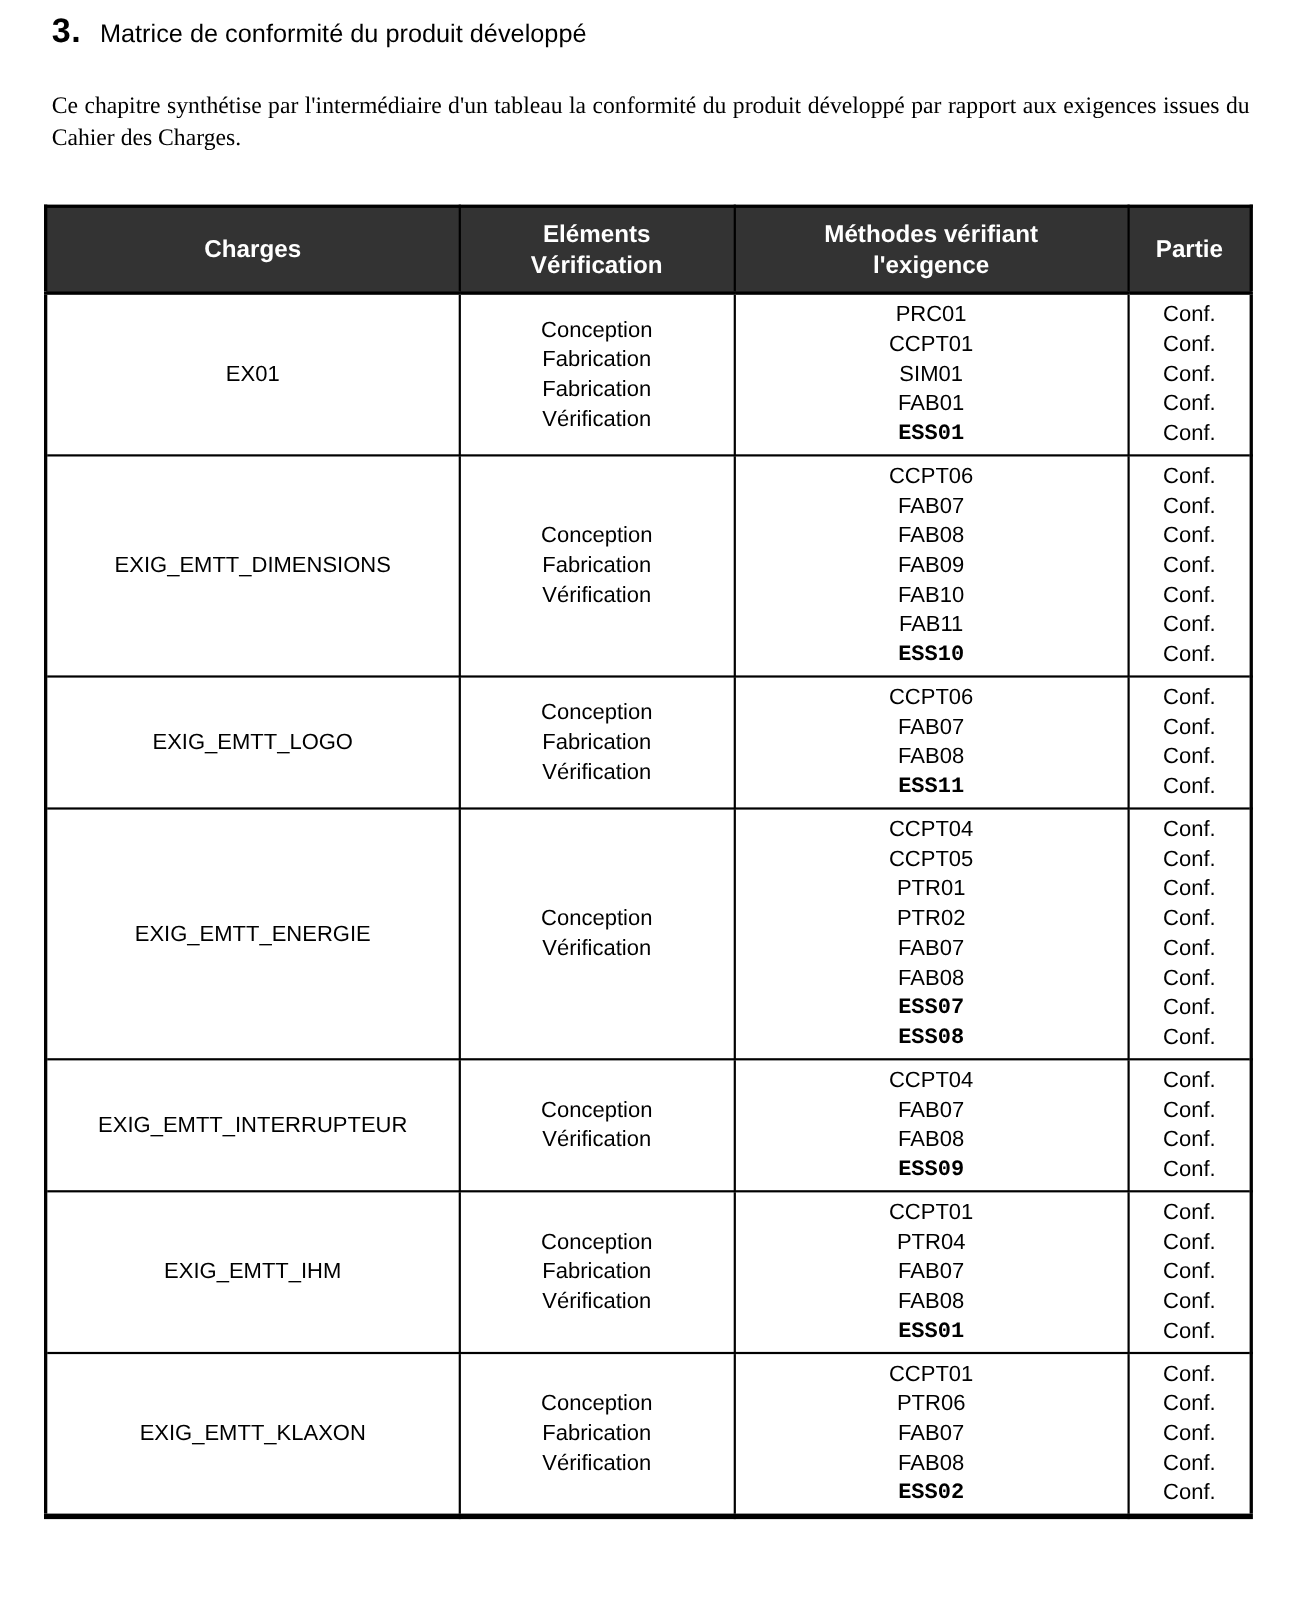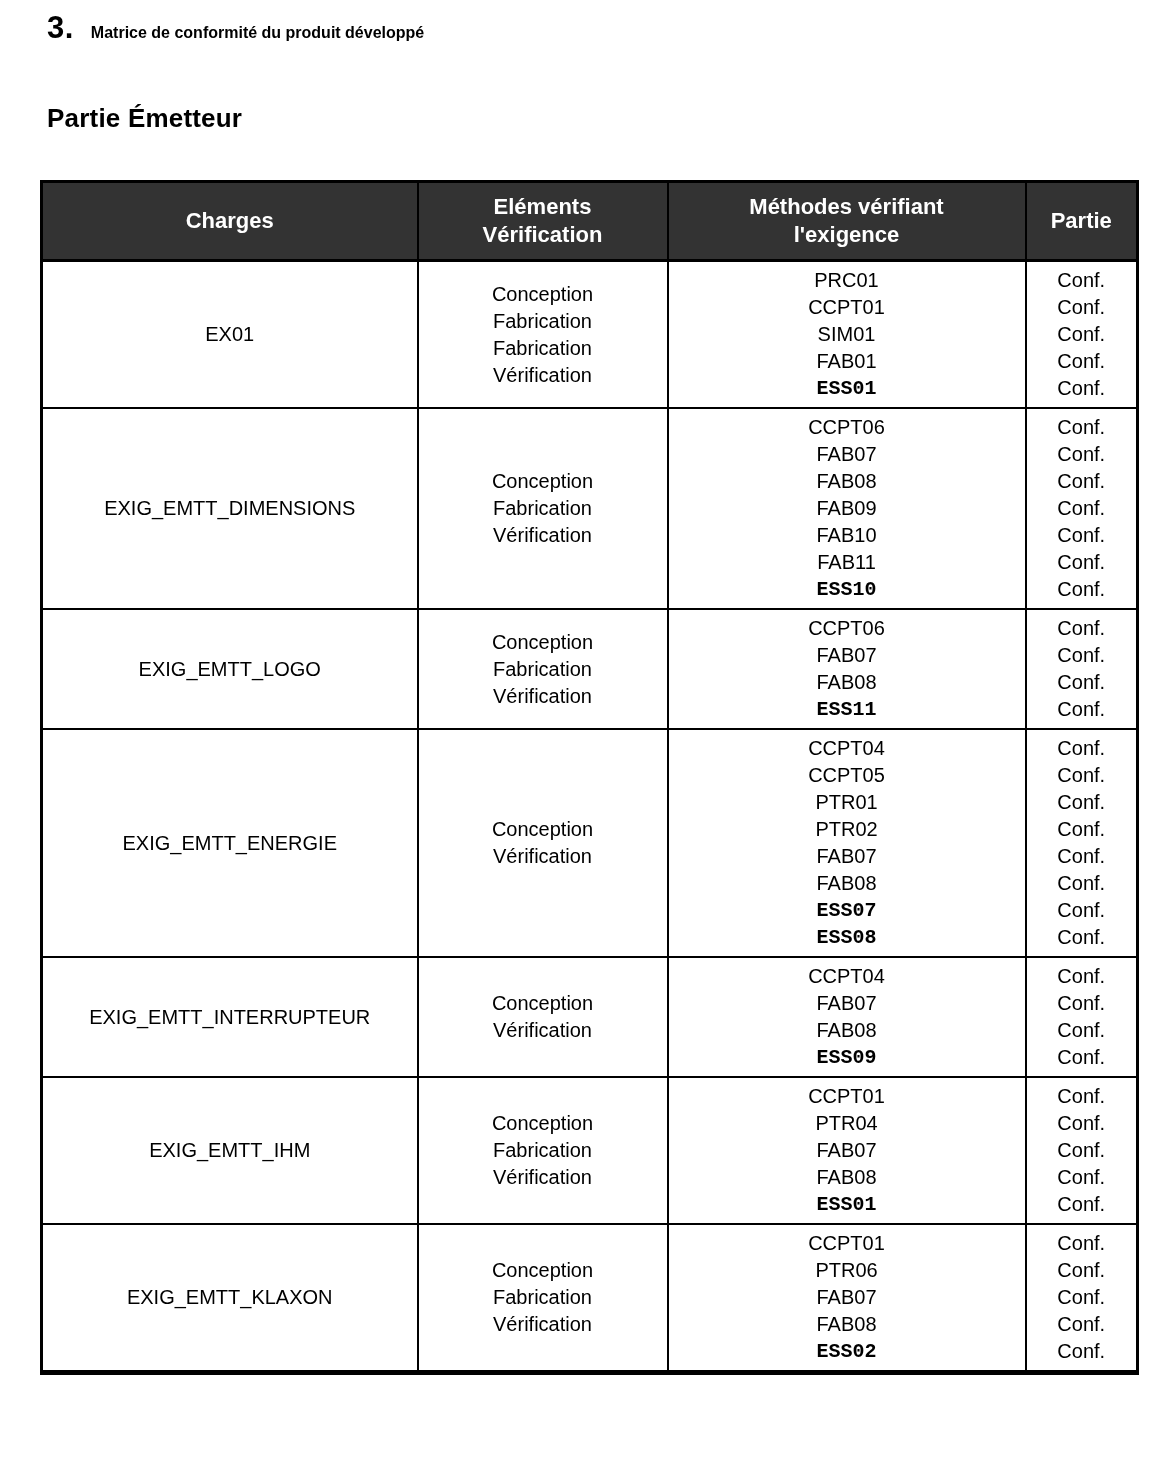--- a/index.html
+++ b/index.html
@@ -23,22 +23,22 @@
     align-items:baseline;
     gap:17px;
     margin:4px 0 0 7px;
   }
   .section-heading .num{
     font-size:31px;
     font-weight:bold;
     letter-spacing:0.5px;
   }
   .section-heading .title{
-    font-size:16px;
-    font-weight:bold;
+    font-size:23px;
+    font-weight:normal;
   }
   .intro{
     font-family:"Liberation Serif",serif;
     font-size:21.5px;
     line-height:29px;
     text-align:justify;
     margin:36px 0 0 7px;
     width:1089px;
   }
   .subsection{
@@ -86,22 +86,22 @@
 </head>
 <body>
 
 <div class="page">
 
   <div class="section-heading">
     <span class="num">3.</span>
     <span class="title">Matrice de conformité du produit développé</span>
   </div>
 
-
-  <h2 class="subsection">Partie Émetteur</h2>
+  <p class="intro">Ce chapitre synthétise par l'intermédiaire d'un tableau la conformité du produit développé par rapport aux exigences issues du Cahier des Charges.</p>
+
 
   <table class="matrix">
     <colgroup>
       <col class="c1">
         <col class="c2">
         <col class="c3">
         <col class="c4">
     </colgroup>
     <thead id="matrix-head">
         <tr>

